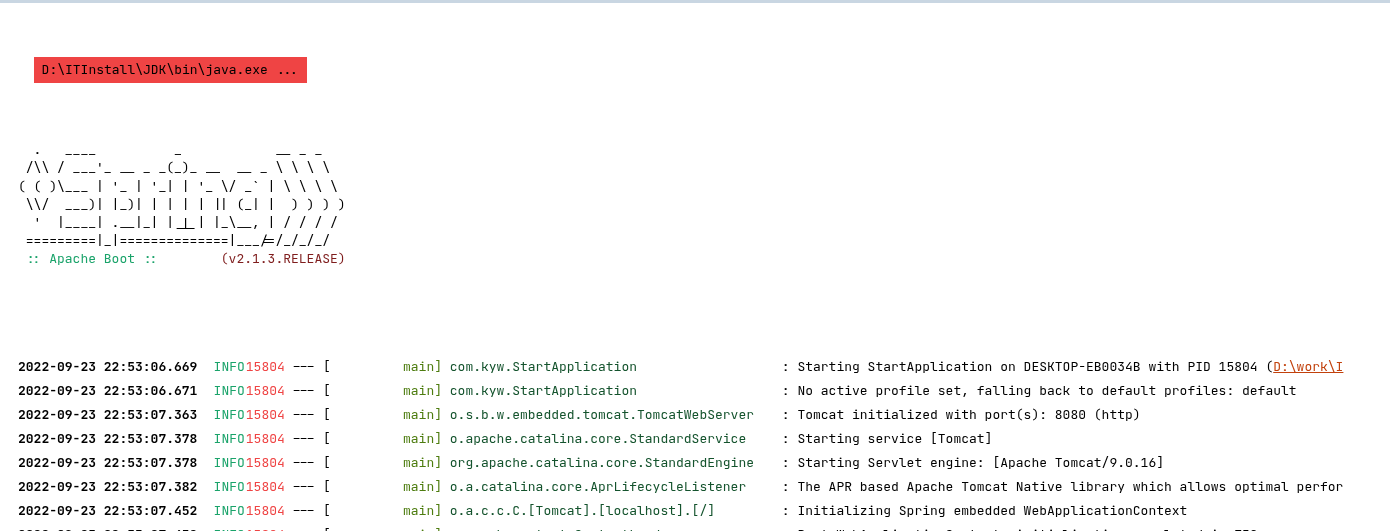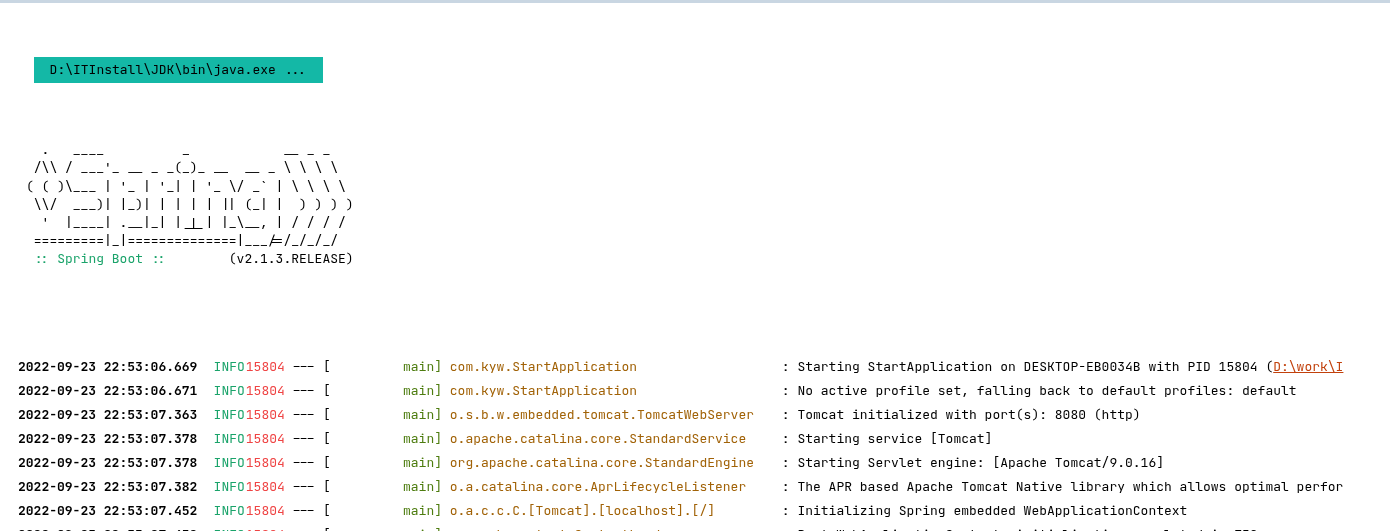--- a/index.html
+++ b/index.html
@@ -14,42 +14,42 @@
     color: #000000;
     overflow: hidden;
   }
   body { border-top: 3px solid #c9d6e2; }
   .console {
     padding: 6px 0 0 4px;
     white-space: pre;
     position: relative;
   }
   .cmd-line {
-    background: #14b8a6;
-    padding: 1px 16px;
+    background: #ef4444;
+    padding: 1px 8px;
     display: inline-block;
     margin-left: 14px;
   }
   .banner {
     color: #000;
-    margin-left: 22px;
+    margin-left: 14px;
     line-height: 1.4;
     font-size: 13px;
     padding-top: 10px;
   }
   .spring-tag { color: #1aa36a; }
-  .version-tag { color: #000000; }
+  .version-tag { color: #7f1d1d; }
   .log-lines { margin-top: 14px; margin-left: 14px; }
   .log-row { height: 24px; }
   .ts   { color: #000; font-weight: bold; }
   .lvl  { color: #1aa36a; }
   .pid  { color: #ef4444; }
   .sep  { color: #000; }
   .thrd { color: #4d7c0f; }
-  .logger { color: #a16207; }
+  .logger { color: #14532d; }
   .msg  { color: #000000; }
   .link { color: #c2410c; text-decoration: underline; cursor: pointer; }
   
   
   .c-ts   { display:inline-block; width: 180px; }
   .c-lvl  { display:inline-block; width: 40px; text-align:right; }
   .c-pid  { display:inline-block; width: 46px; }
   .c-sep  { display:inline-block; width: 40px; }
   .c-thrd { display:inline-block; width: 118px; text-align:right; }
   .c-logger{ display:inline-block; width: 332px; }
@@ -60,18 +60,18 @@
 <div class="console">
 
   <span class="cmd-line">D:\ITInstall\JDK\bin\java.exe ...</span>
 
   <div class="banner"><span>  .   ____          _            __ _ _
  /\\ / ___'_ __ _ _(_)_ __  __ _ \ \ \ \
 ( ( )\___ | '_ | '_| | '_ \/ _` | \ \ \ \
  \\/  ___)| |_)| | | | | || (_| |  ) ) ) )
   '  |____| .__|_| |_|_| |_\__, | / / / /
  =========|_|==============|___/=/_/_/_/</span>
-<span class="spring-tag"> :: Spring Boot ::</span>        <span class="version-tag">(v2.1.3.RELEASE)</span></div>
+<span class="spring-tag"> :: Apache Boot ::</span>        <span class="version-tag">(v2.1.3.RELEASE)</span></div>
 
   <div class="log-lines" id="log-lines"><div class="log-row"><span class="ts c-ts">2022-09-23 22:53:06.669</span><span class="lvl c-lvl">  INFO</span><span class="pid c-pid"> 15804</span><span class="sep c-sep"> --- [</span><span class="thrd c-thrd">main]</span><span class="logger c-logger"> com.kyw.StartApplication</span><span class="sep"> : </span><span class="msg">Starting StartApplication on DESKTOP-EB0034B with PID 15804 (</span><span class="link">D:\work\I</span></div><div class="log-row"><span class="ts c-ts">2022-09-23 22:53:06.671</span><span class="lvl c-lvl">  INFO</span><span class="pid c-pid"> 15804</span><span class="sep c-sep"> --- [</span><span class="thrd c-thrd">main]</span><span class="logger c-logger"> com.kyw.StartApplication</span><span class="sep"> : </span><span class="msg">No active profile set, falling back to default profiles: default</span></div><div class="log-row"><span class="ts c-ts">2022-09-23 22:53:07.363</span><span class="lvl c-lvl">  INFO</span><span class="pid c-pid"> 15804</span><span class="sep c-sep"> --- [</span><span class="thrd c-thrd">main]</span><span class="logger c-logger"> o.s.b.w.embedded.tomcat.TomcatWebServer</span><span class="sep"> : </span><span class="msg">Tomcat initialized with port(s): 8080 (http)</span></div><div class="log-row"><span class="ts c-ts">2022-09-23 22:53:07.378</span><span class="lvl c-lvl">  INFO</span><span class="pid c-pid"> 15804</span><span class="sep c-sep"> --- [</span><span class="thrd c-thrd">main]</span><span class="logger c-logger"> o.apache.catalina.core.StandardService</span><span class="sep"> : </span><span class="msg">Starting service [Tomcat]</span></div><div class="log-row"><span class="ts c-ts">2022-09-23 22:53:07.378</span><span class="lvl c-lvl">  INFO</span><span class="pid c-pid"> 15804</span><span class="sep c-sep"> --- [</span><span class="thrd c-thrd">main]</span><span class="logger c-logger"> org.apache.catalina.core.StandardEngine</span><span class="sep"> : </span><span class="msg">Starting Servlet engine: [Apache Tomcat/9.0.16]</span></div><div class="log-row"><span class="ts c-ts">2022-09-23 22:53:07.382</span><span class="lvl c-lvl">  INFO</span><span class="pid c-pid"> 15804</span><span class="sep c-sep"> --- [</span><span class="thrd c-thrd">main]</span><span class="logger c-logger"> o.a.catalina.core.AprLifecycleListener</span><span class="sep"> : </span><span class="msg">The APR based Apache Tomcat Native library which allows optimal perfor</span></div><div class="log-row"><span class="ts c-ts">2022-09-23 22:53:07.452</span><span class="lvl c-lvl">  INFO</span><span class="pid c-pid"> 15804</span><span class="sep c-sep"> --- [</span><span class="thrd c-thrd">main]</span><span class="logger c-logger"> o.a.c.c.C.[Tomcat].[localhost].[/]</span><span class="sep"> : </span><span class="msg">Initializing Spring embedded WebApplicationContext</span></div><div class="log-row"><span class="ts c-ts">2022-09-23 22:53:07.452</span><span class="lvl c-lvl">  INFO</span><span class="pid c-pid"> 15804</span><span class="sep c-sep"> --- [</span><span class="thrd c-thrd">main]</span><span class="logger c-logger"> o.s.web.context.ContextLoader</span><span class="sep"> : </span><span class="msg">Root WebApplicationContext: initialization completed in 750 ms</span></div></div>
 
   
 </div>
 
 </body></html>

